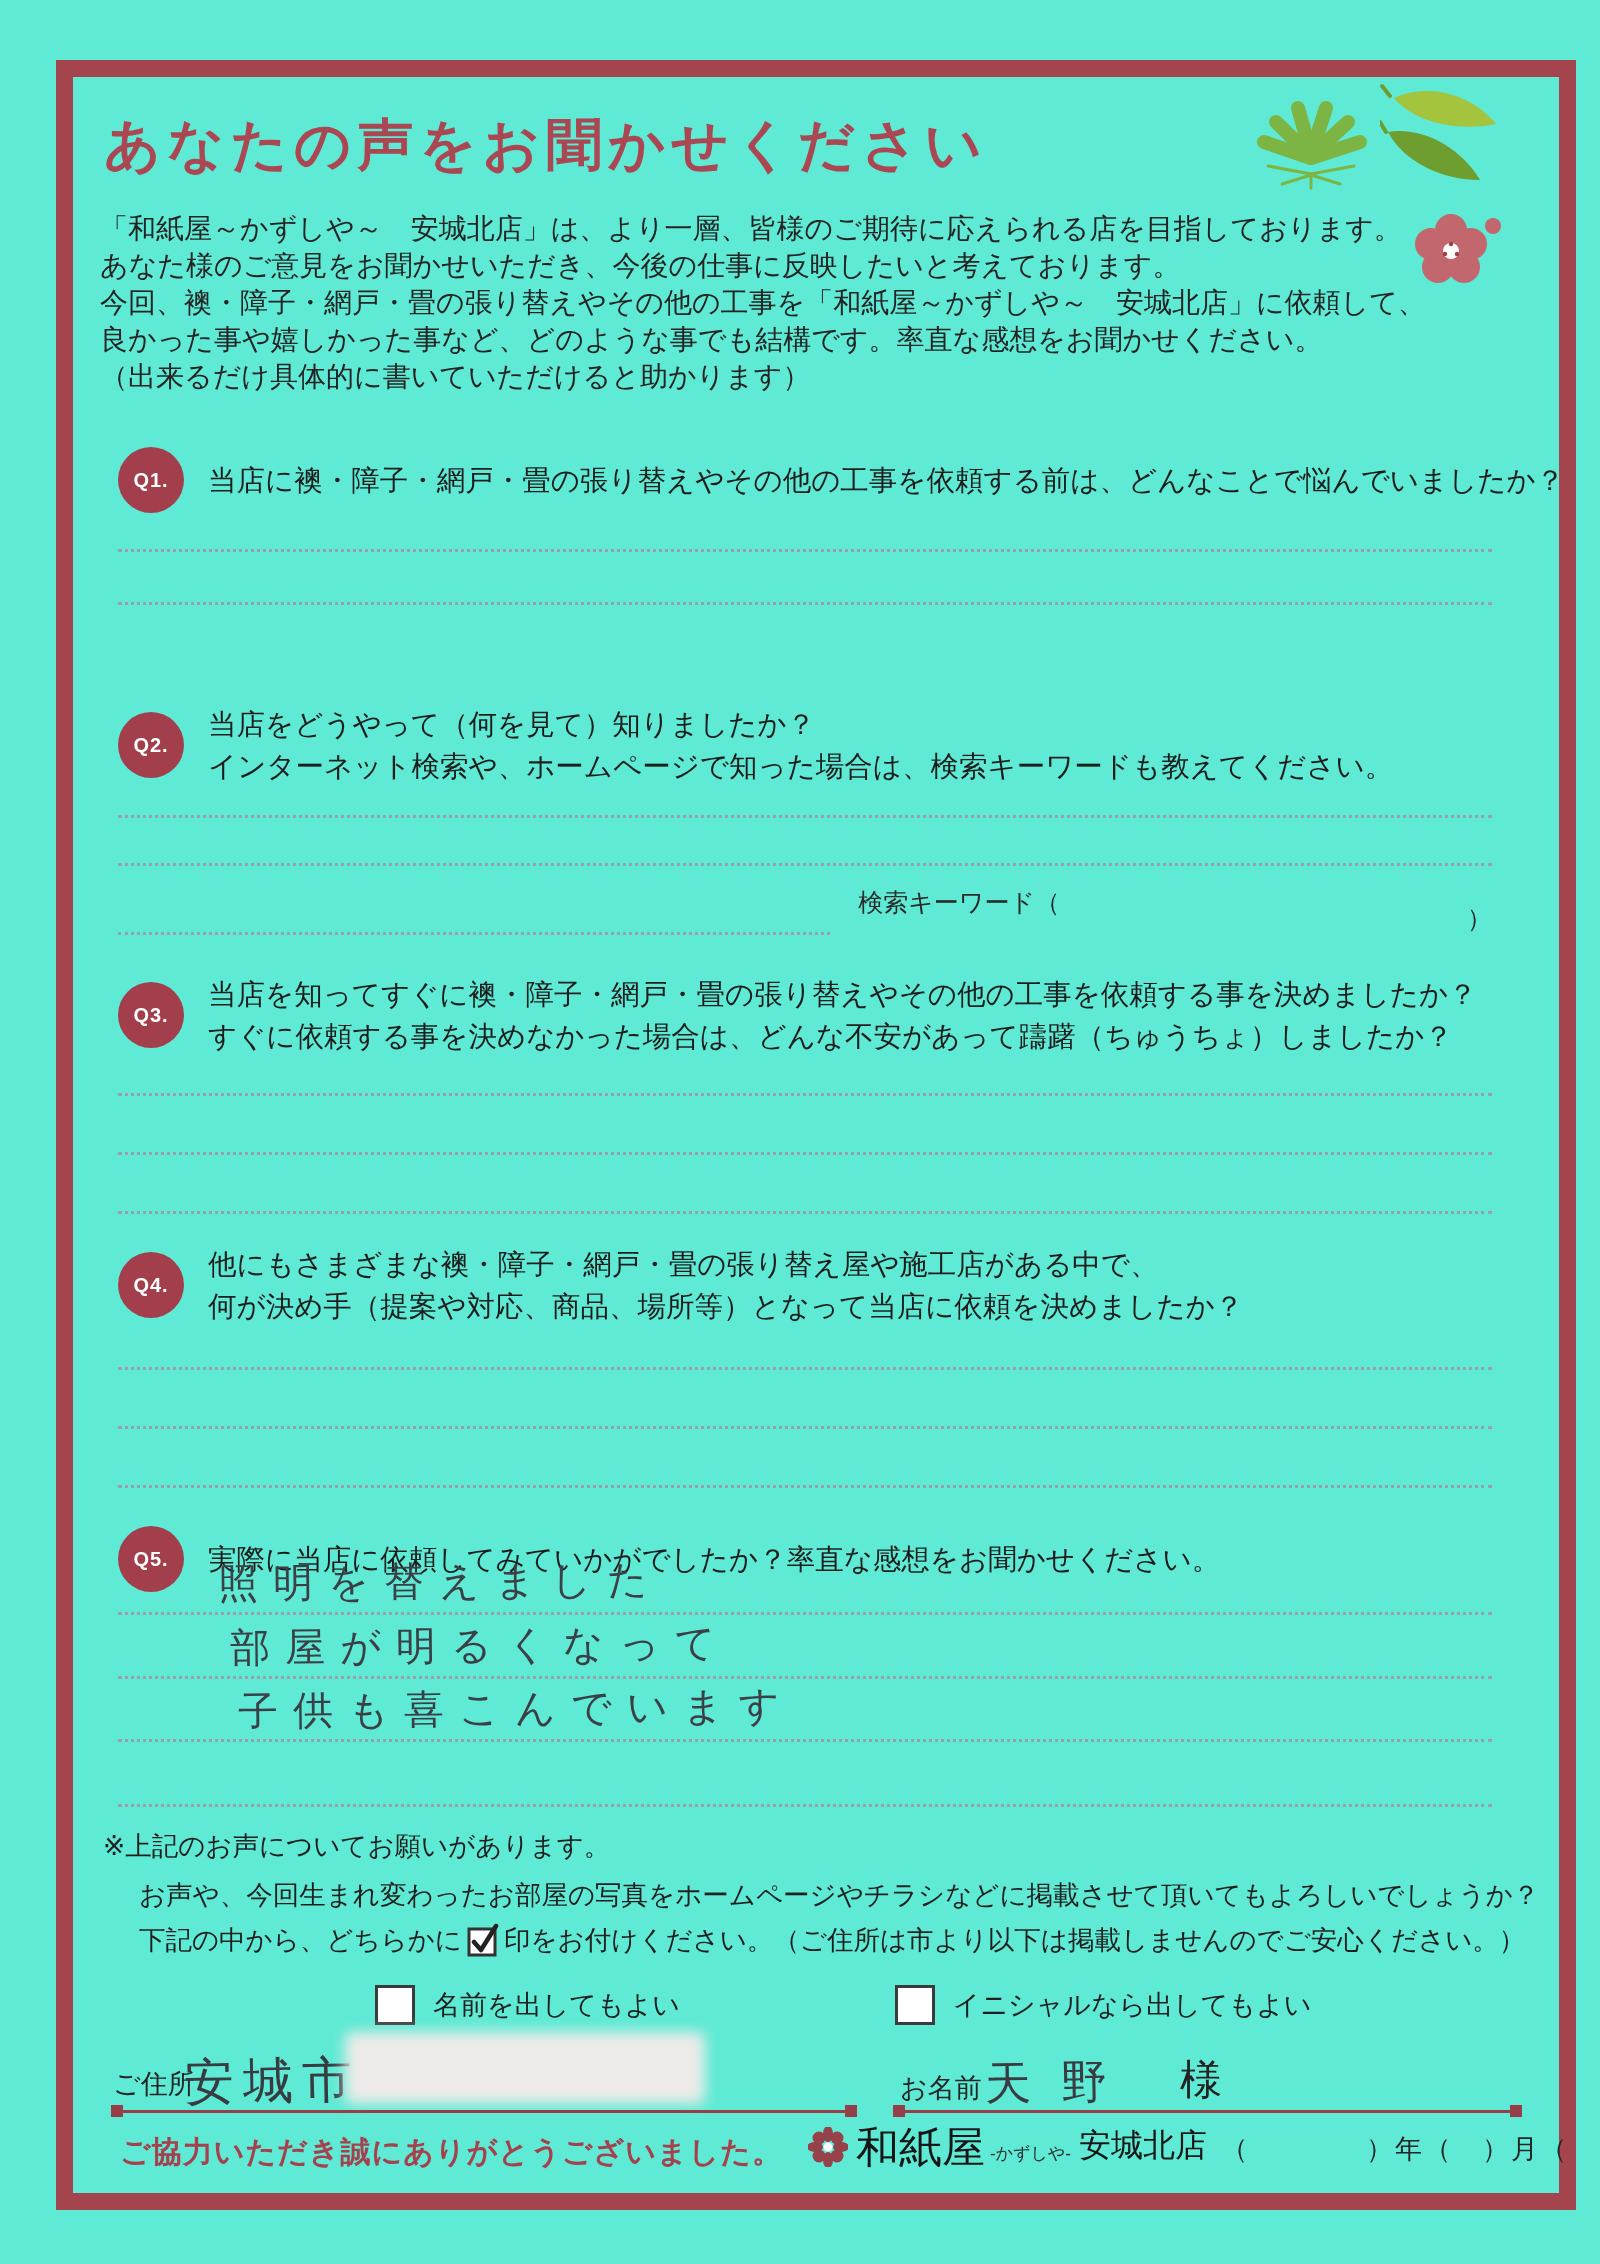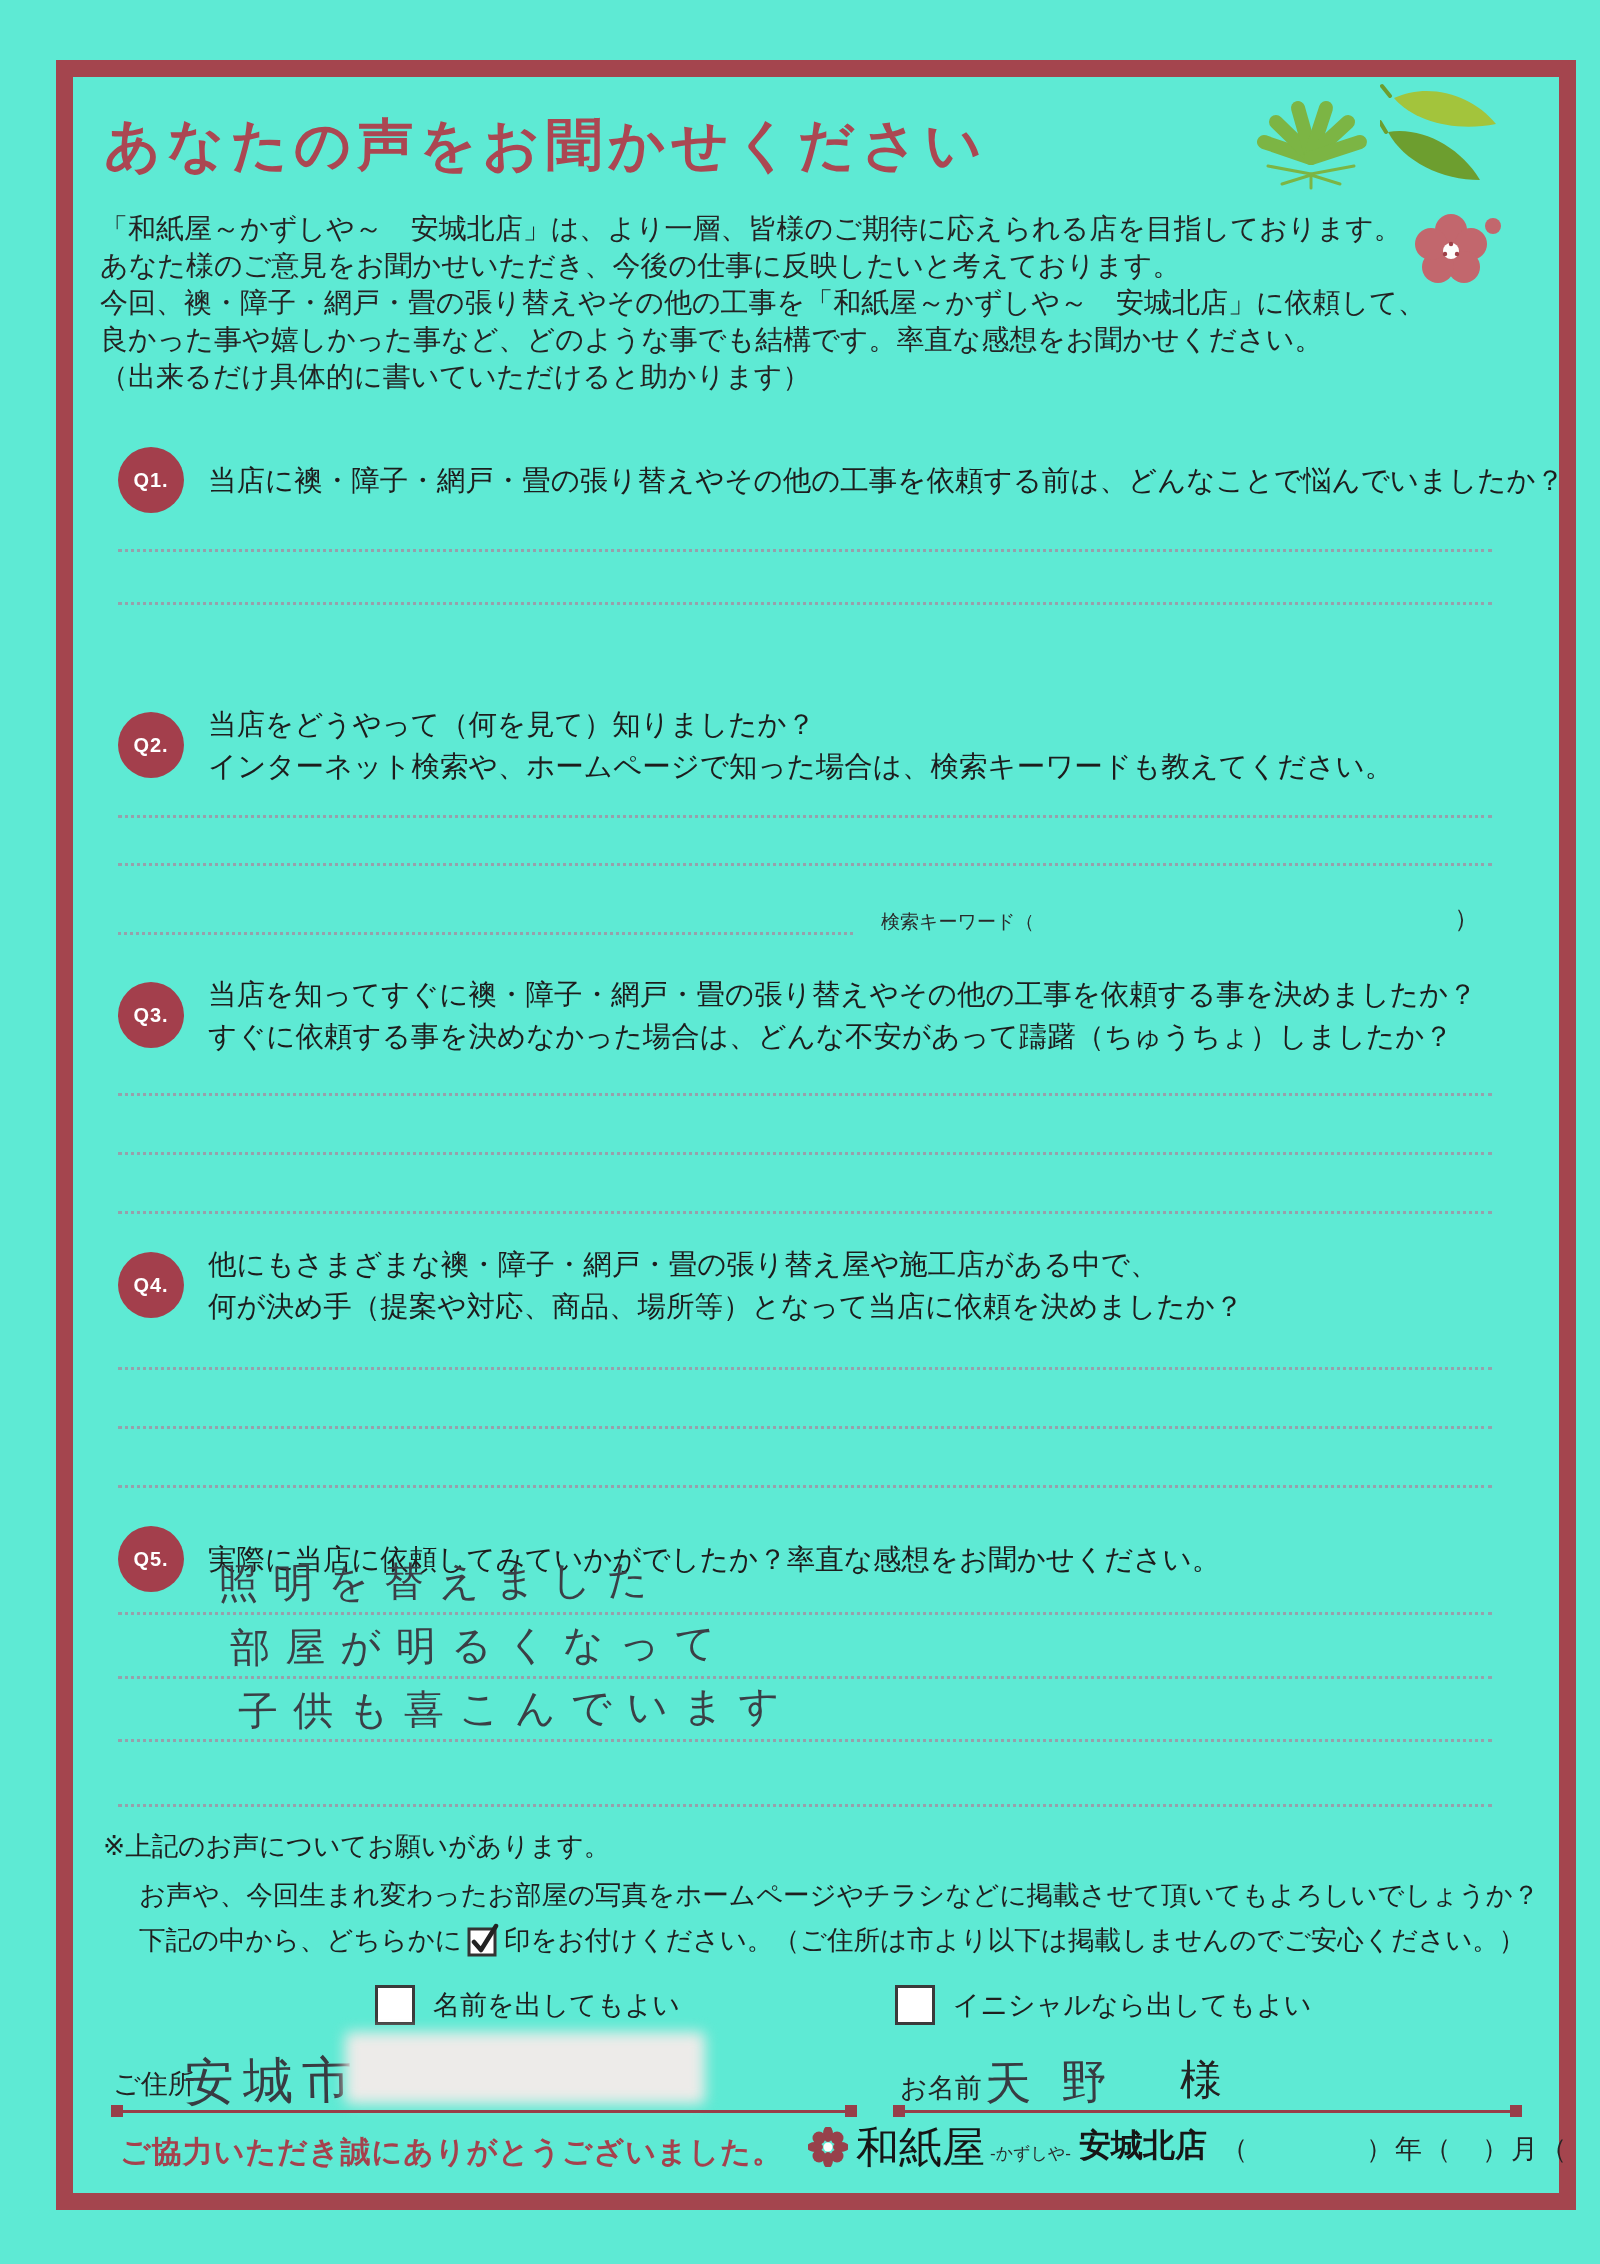--- a/index.html
+++ b/index.html
@@ -31,21 +31,21 @@
   .q-text{font-size:28.5px;line-height:42px;color:#1d1d1d;}
   .q-text div{white-space:nowrap;}
   .ans-line{border-bottom:3px dotted #97a0ab;position:relative;}
   .hand{
     position:absolute;bottom:3px;
     font-size:40px;color:#3b3f46;letter-spacing:15px;white-space:nowrap;
     transform:rotate(-0.6deg);font-weight:400;
   }
   .kw-row{display:flex;align-items:flex-end;height:69px;}
   .kw-dots{width:735px;height:100%;border-bottom:3px dotted #97a0ab;}
-  .kw-label{margin-left:28px;font-size:19px;color:#2a2a2a;margin-bottom:0px;white-space:nowrap;}
+  .kw-label{margin-left:28px;font-size:25px;color:#2a2a2a;margin-bottom:16px;white-space:nowrap;}
   .kw-gap{width:420px;}
   .kw-close{font-size:25px;color:#2a2a2a;}
 
   
   .consent{position:absolute;left:103px;top:1828px;width:1400px;font-size:26.5px;color:#1f1f1f;}
   .consent .c-line1{margin-left:36px;margin-top:13px;white-space:nowrap;}
   .consent .c-line2{margin-left:36px;margin-top:9px;white-space:nowrap;}
   .checkglyph{display:inline-block;vertical-align:-8px;margin:0 4px;}
   .opt-row{display:flex;align-items:center;margin-top:27px;}
   .opt-box{width:34px;height:34px;border:3px solid #3b3b3b;background:#fff;}
@@ -61,21 +61,21 @@
   }
   .sig-rule::before{left:-2px;}
   .sig-rule::after{right:-2px;}
   .honorific{position:absolute;font-size:42px;color:#222;}
 
   
   .thanks{position:absolute;left:120px;top:2132px;font-size:30px;font-weight:bold;color:#a5414d;letter-spacing:1px;white-space:nowrap;}
   .brandrow{position:absolute;left:808px;top:2124px;display:flex;align-items:flex-end;white-space:nowrap;}
   .brand{font-family:"Liberation Serif","DejaVu Serif",serif;font-size:43px;font-weight:400;color:#161616;line-height:1;margin-left:8px;}
   .brand-sub{font-size:17px;color:#2a2a2a;margin-left:5px;margin-bottom:4px;}
-  .brand-branch{font-family:"Liberation Serif","DejaVu Serif",serif;font-size:32px;font-weight:700;color:#161616;margin-left:8px;margin-bottom:1px;}
+  .brand-branch{font-family:"Liberation Serif","DejaVu Serif",serif;font-size:32px;font-weight:400;color:#161616;margin-left:8px;margin-bottom:1px;}
   .date-blanks{font-size:27px;color:#242424;margin-left:14px;margin-bottom:2px;letter-spacing:2px;}
   .deco{position:absolute;}
 </style>
 </head>
 <body>
 
 <div class="page">
 
   <div class="frame"></div>
 

